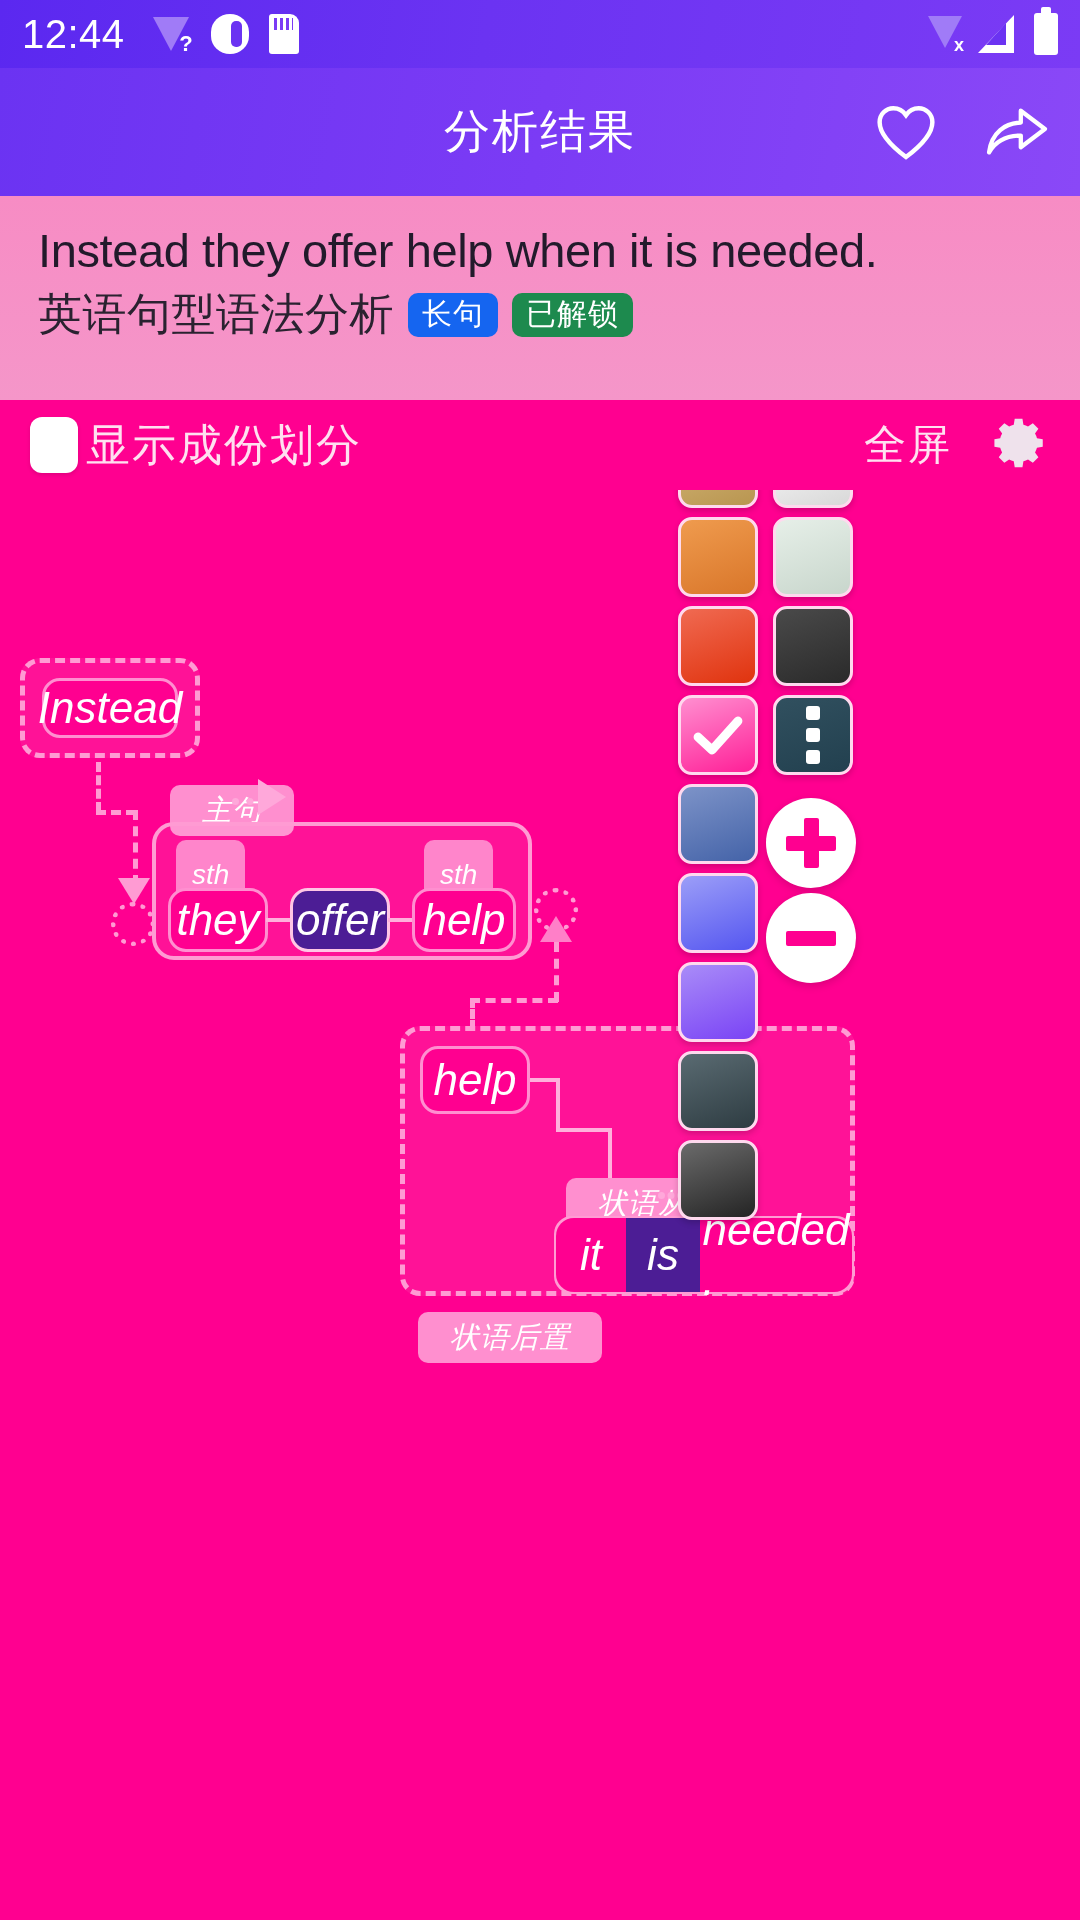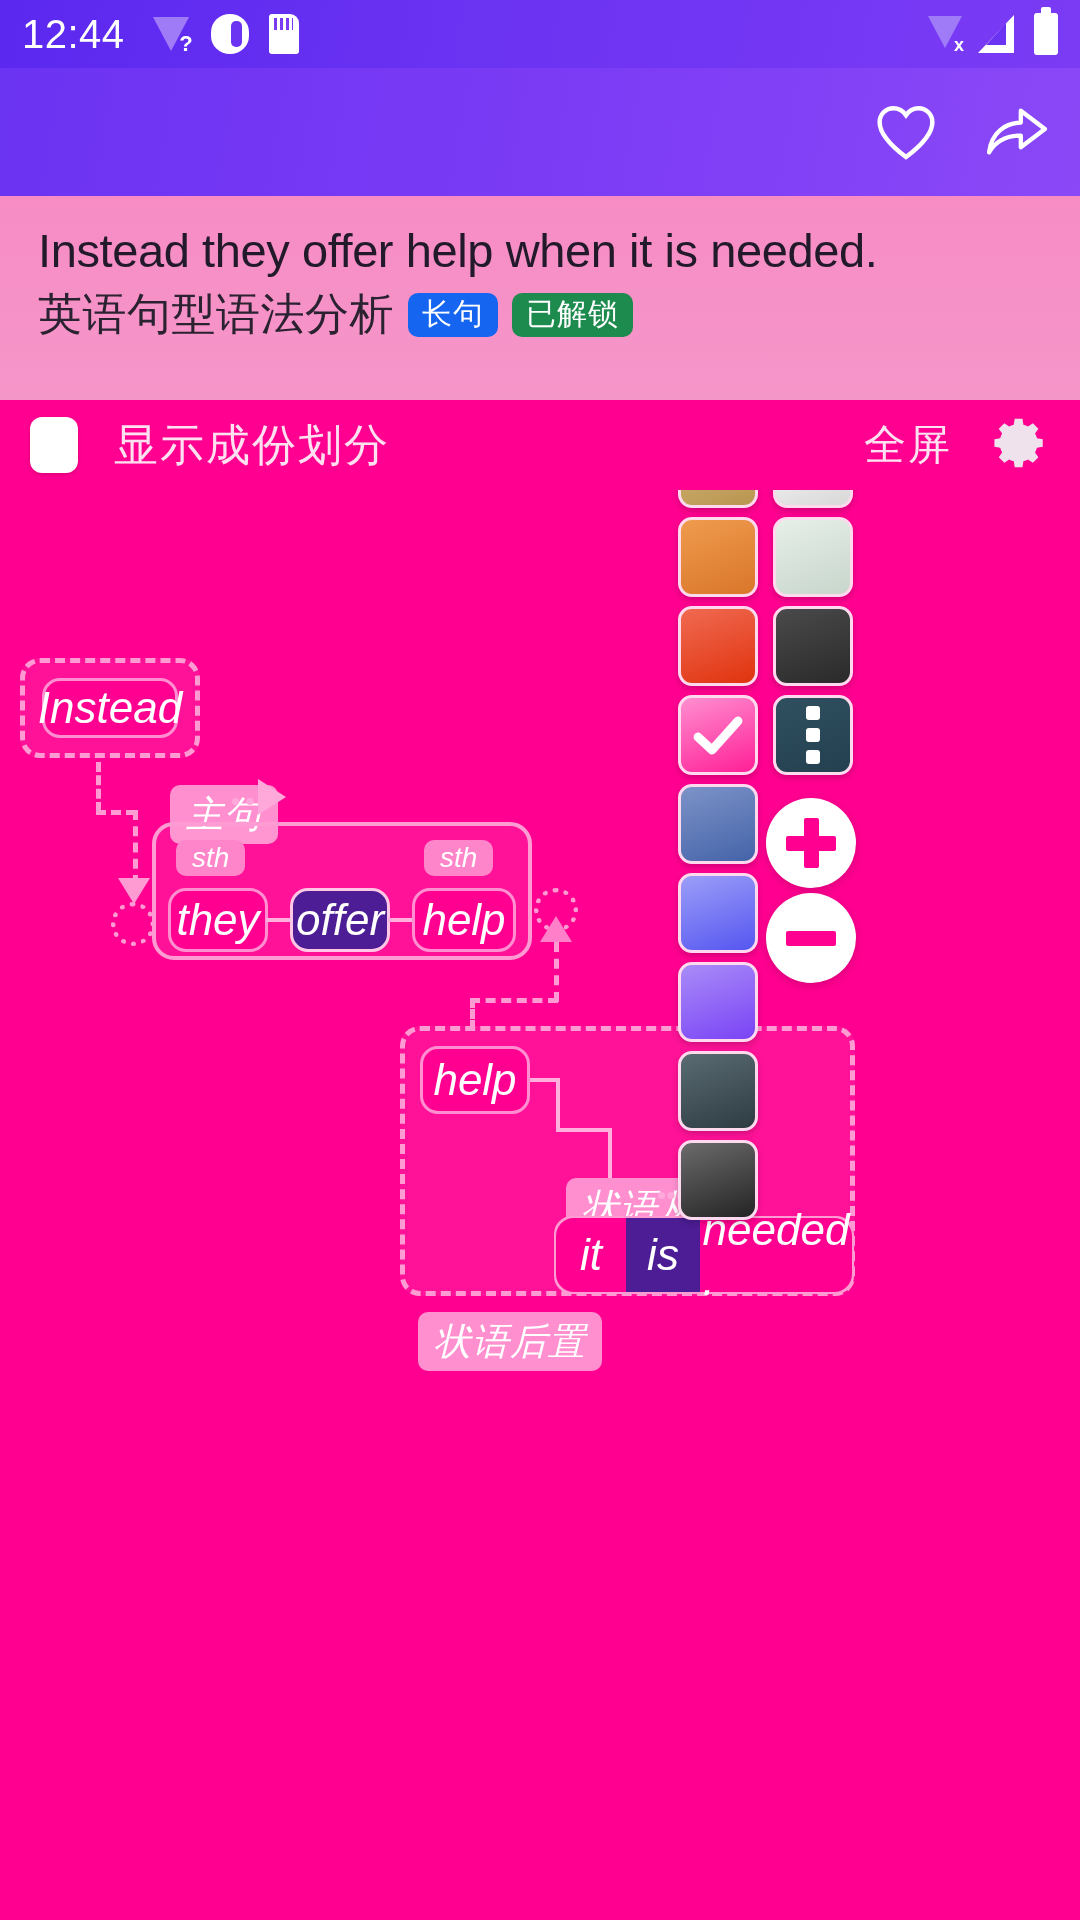--- a/index.html
+++ b/index.html
@@ -221,21 +221,21 @@
     padding: 0 30px;
     box-sizing: border-box;
   }
   .check-box {
     width: 48px; height: 56px;
     background: #ffffff;
     border-radius: 12px;
     box-shadow: 0 2px 4px rgba(0,0,0,0.12);
   }
   .toolbar-label {
-    margin-left: 36px;
+    margin-left: 8px;
     color: #FFE0F0;
     font-size: 44px;
     letter-spacing: 2px;
   }
   .toolbar-right {
     margin-left: auto;
     display: flex; align-items: center; gap: 40px;
   }
   .fullscreen-label {
     color: #FFE0F0;
@@ -285,30 +285,30 @@
     border-radius: 22px;
     background: rgba(255,255,255,0.07);
   }
   
   .tag {
     position: absolute;
     background: #FF85CB;
     color: #ffffff;
     font-size: 28px;
     border-radius: 10px;
-    padding: 4px 16px;
+    padding: 21px 16px;
     line-height: 1;
   }
   .tag-cn {
     position: absolute;
     background: #FF8FCF;
     color: #ffffff;
-    font-size: 37px;
+    font-size: 29px;
     border-radius: 10px;
-    padding: 11px 16px;
+    padding: 11px 32px;
     line-height: 1;
     letter-spacing: 1px;
   }
   
   .ln {
     position: absolute;
     background: #FFB0DC;
   }
   .ln-dash-h {
     position: absolute;
@@ -412,20 +412,21 @@
     <div class="ic-wifi-x">
       <div class="drop"></div>
         <div class="xm">x</div>
     </div>
     <div class="ic-signal"></div>
     <div class="ic-batt"></div>
   </div>
 </div>
 
 <div class="appbar">
+  <div class="appbar-title">分析结果</div>
   <div class="appbar-actions">
     <div>
       <svg class="icon-svg" width="64" height="58" viewBox="0 0 24 22">
         <path d="M12 20.5 C4 14.5 2 10.5 2 7.3 C2 4.3 4.3 2 7.2 2 C9.2 2 10.9 3 12 4.6 C13.1 3 14.8 2 16.8 2 C19.7 2 22 4.3 22 7.3 C22 10.5 20 14.5 12 20.5 Z" fill="none" stroke="#ffffff" stroke-width="1.7"></path>
       </svg>
     </div>
     <div>
       <svg class="icon-svg" width="66" height="58" viewBox="0 0 26 22">
         <path d="M2 19 C3 11 8.5 7.5 14.5 7.3 L14.5 2.6 L24 9.8 L14.5 17 L14.5 12.4 C8.8 12.4 4.6 14.6 2 19 Z" fill="none" stroke="#ffffff" stroke-width="1.7" stroke-linejoin="round"></path>
       </svg>

